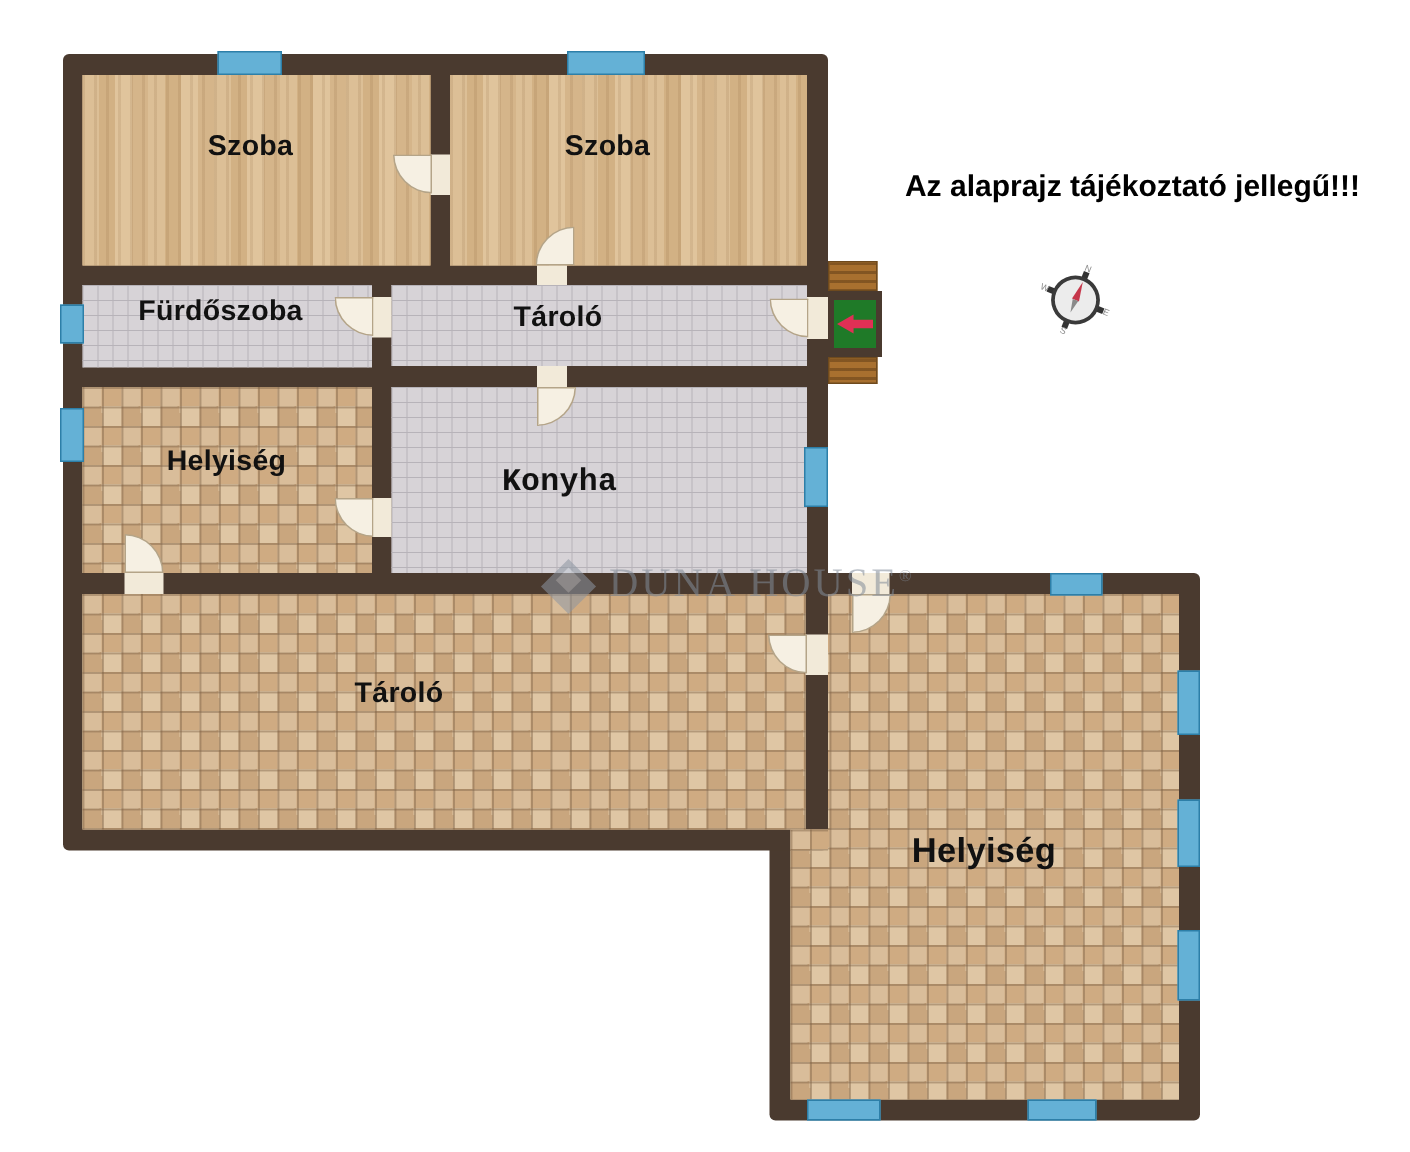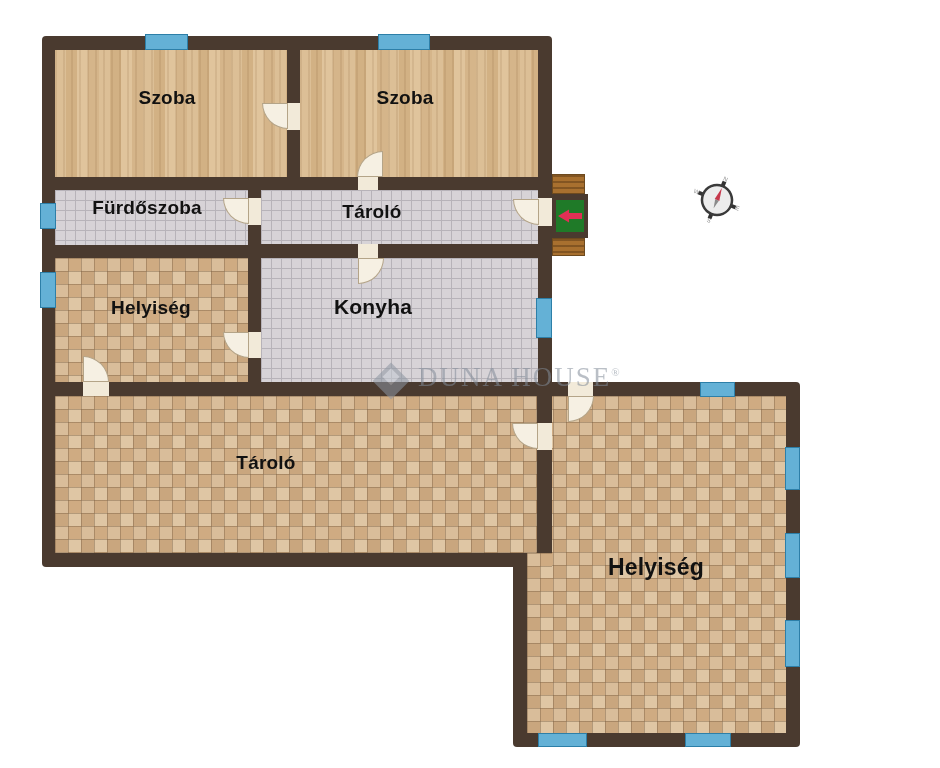--- a/index.html
+++ b/index.html
@@ -35,22 +35,22 @@
   .lbl-konyha{font-size:21px;}
   .lbl-brhely{font-size:23px;}
   .disclaimer{position:absolute;left:755px;top:125px;transform:translate(-50%,-50%);
               font-weight:700;font-size:20px;color:#000;white-space:nowrap;}
   .step{position:absolute;background-color:#a8702f;border:1px solid #6e4a1e;box-sizing:border-box;
     background-image:repeating-linear-gradient(180deg, rgba(60,35,10,.35) 0 2px, rgba(0,0,0,0) 2px 6px);}
   .mat-frame{position:absolute;background:#4a3a2f;}
   .mat{position:absolute;background:#1f7a28;}
   .arrow-left{position:absolute;background:#e03055;
     clip-path:polygon(100% 32%,46% 32%,46% 10%,0 50%,46% 90%,46% 68%,100% 68%);}
-  .watermark{position:absolute;left:370px;top:362px;width:260px;height:52px;opacity:.55;z-index:40;
-             display:flex;pointer-events:none;}
+  .watermark{position:absolute;left:358px;top:362px;width:260px;height:52px;opacity:.55;z-index:40;
+             display:flex;align-items:center;pointer-events:none;}
   .wm-diamond{width:26px;height:26px;background:#8d96a2;transform:rotate(45deg);margin:6px 14px 0 8px;position:relative;flex:0 0 auto;}
   .wm-diamond:before{content:"";position:absolute;left:4px;top:4px;width:12px;height:12px;background:#c3c9d2;}
   .wm-text{font-family:"Liberation Serif", serif;font-size:27px;letter-spacing:2px;color:#828c99;white-space:nowrap;}
   .wm-reg{font-size:11px;vertical-align:super;color:#828c99;}
 </style>
 </head>
 <body>
 
 <div class="plan">
 
@@ -112,29 +112,30 @@
   <div class="window" style="left:785px;top:533px;width:15px;height:45px;"></div>
   <div class="window" style="left:785px;top:620px;width:15px;height:47px;"></div>
   <div class="window" style="left:538px;top:733px;width:49px;height:14px;"></div>
   <div class="window" style="left:685px;top:733px;width:46px;height:14px;"></div>
 
   <div class="room-label" style="left:167px;top:98px;">Szoba</div>
   <div class="room-label" style="left:405px;top:98px;">Szoba</div>
   <div class="room-label" style="left:147px;top:208px;">Fürdőszoba</div>
   <div class="room-label" style="left:372px;top:212px;">Tároló</div>
   <div class="room-label" style="left:151px;top:308px;">Helyiség</div>
-  <div class="room-label lbl-konyha" style="left:373px;top:307px;">Konyha</div>
+  <div class="room-label lbl-konyha" style="left:373px;top:322px;font-family:Liberation Mono, monospace;">Konyha</div>
   <div class="room-label" style="left:266px;top:463px;">Tároló</div>
   <div class="room-label lbl-brhely" style="left:656px;top:567px;">Helyiség</div>
 
   <div class="watermark">
     <div class="wm-diamond"></div>
     <div class="wm-text"><span>DUNA HOUSE</span><span class="wm-reg">®</span></div>
   </div>
 
+  <div class="disclaimer">Az alaprajz tájékoztató jellegű!!!</div>
 
   <svg class="abs" style="left:693px;top:176px;" width="48" height="48" viewBox="0 0 48 48">
     <g transform="rotate(22 24 24)">
       <line x1="24" y1="4" x2="24" y2="10" stroke="#333" stroke-width="4"></line>
       <line x1="24" y1="38" x2="24" y2="44" stroke="#333" stroke-width="4"></line>
       <line x1="4" y1="24" x2="10" y2="24" stroke="#333" stroke-width="4"></line>
       <line x1="38" y1="24" x2="44" y2="24" stroke="#333" stroke-width="4"></line>
       <circle cx="24" cy="24" r="15" fill="#ececec" stroke="#3a3a3a" stroke-width="2.5"></circle>
       <polygon points="21.5,24 26.5,24 24,11" fill="#c6374b"></polygon>
       <polygon points="22,24 26,24 24,33" fill="#8a8a8a"></polygon>

